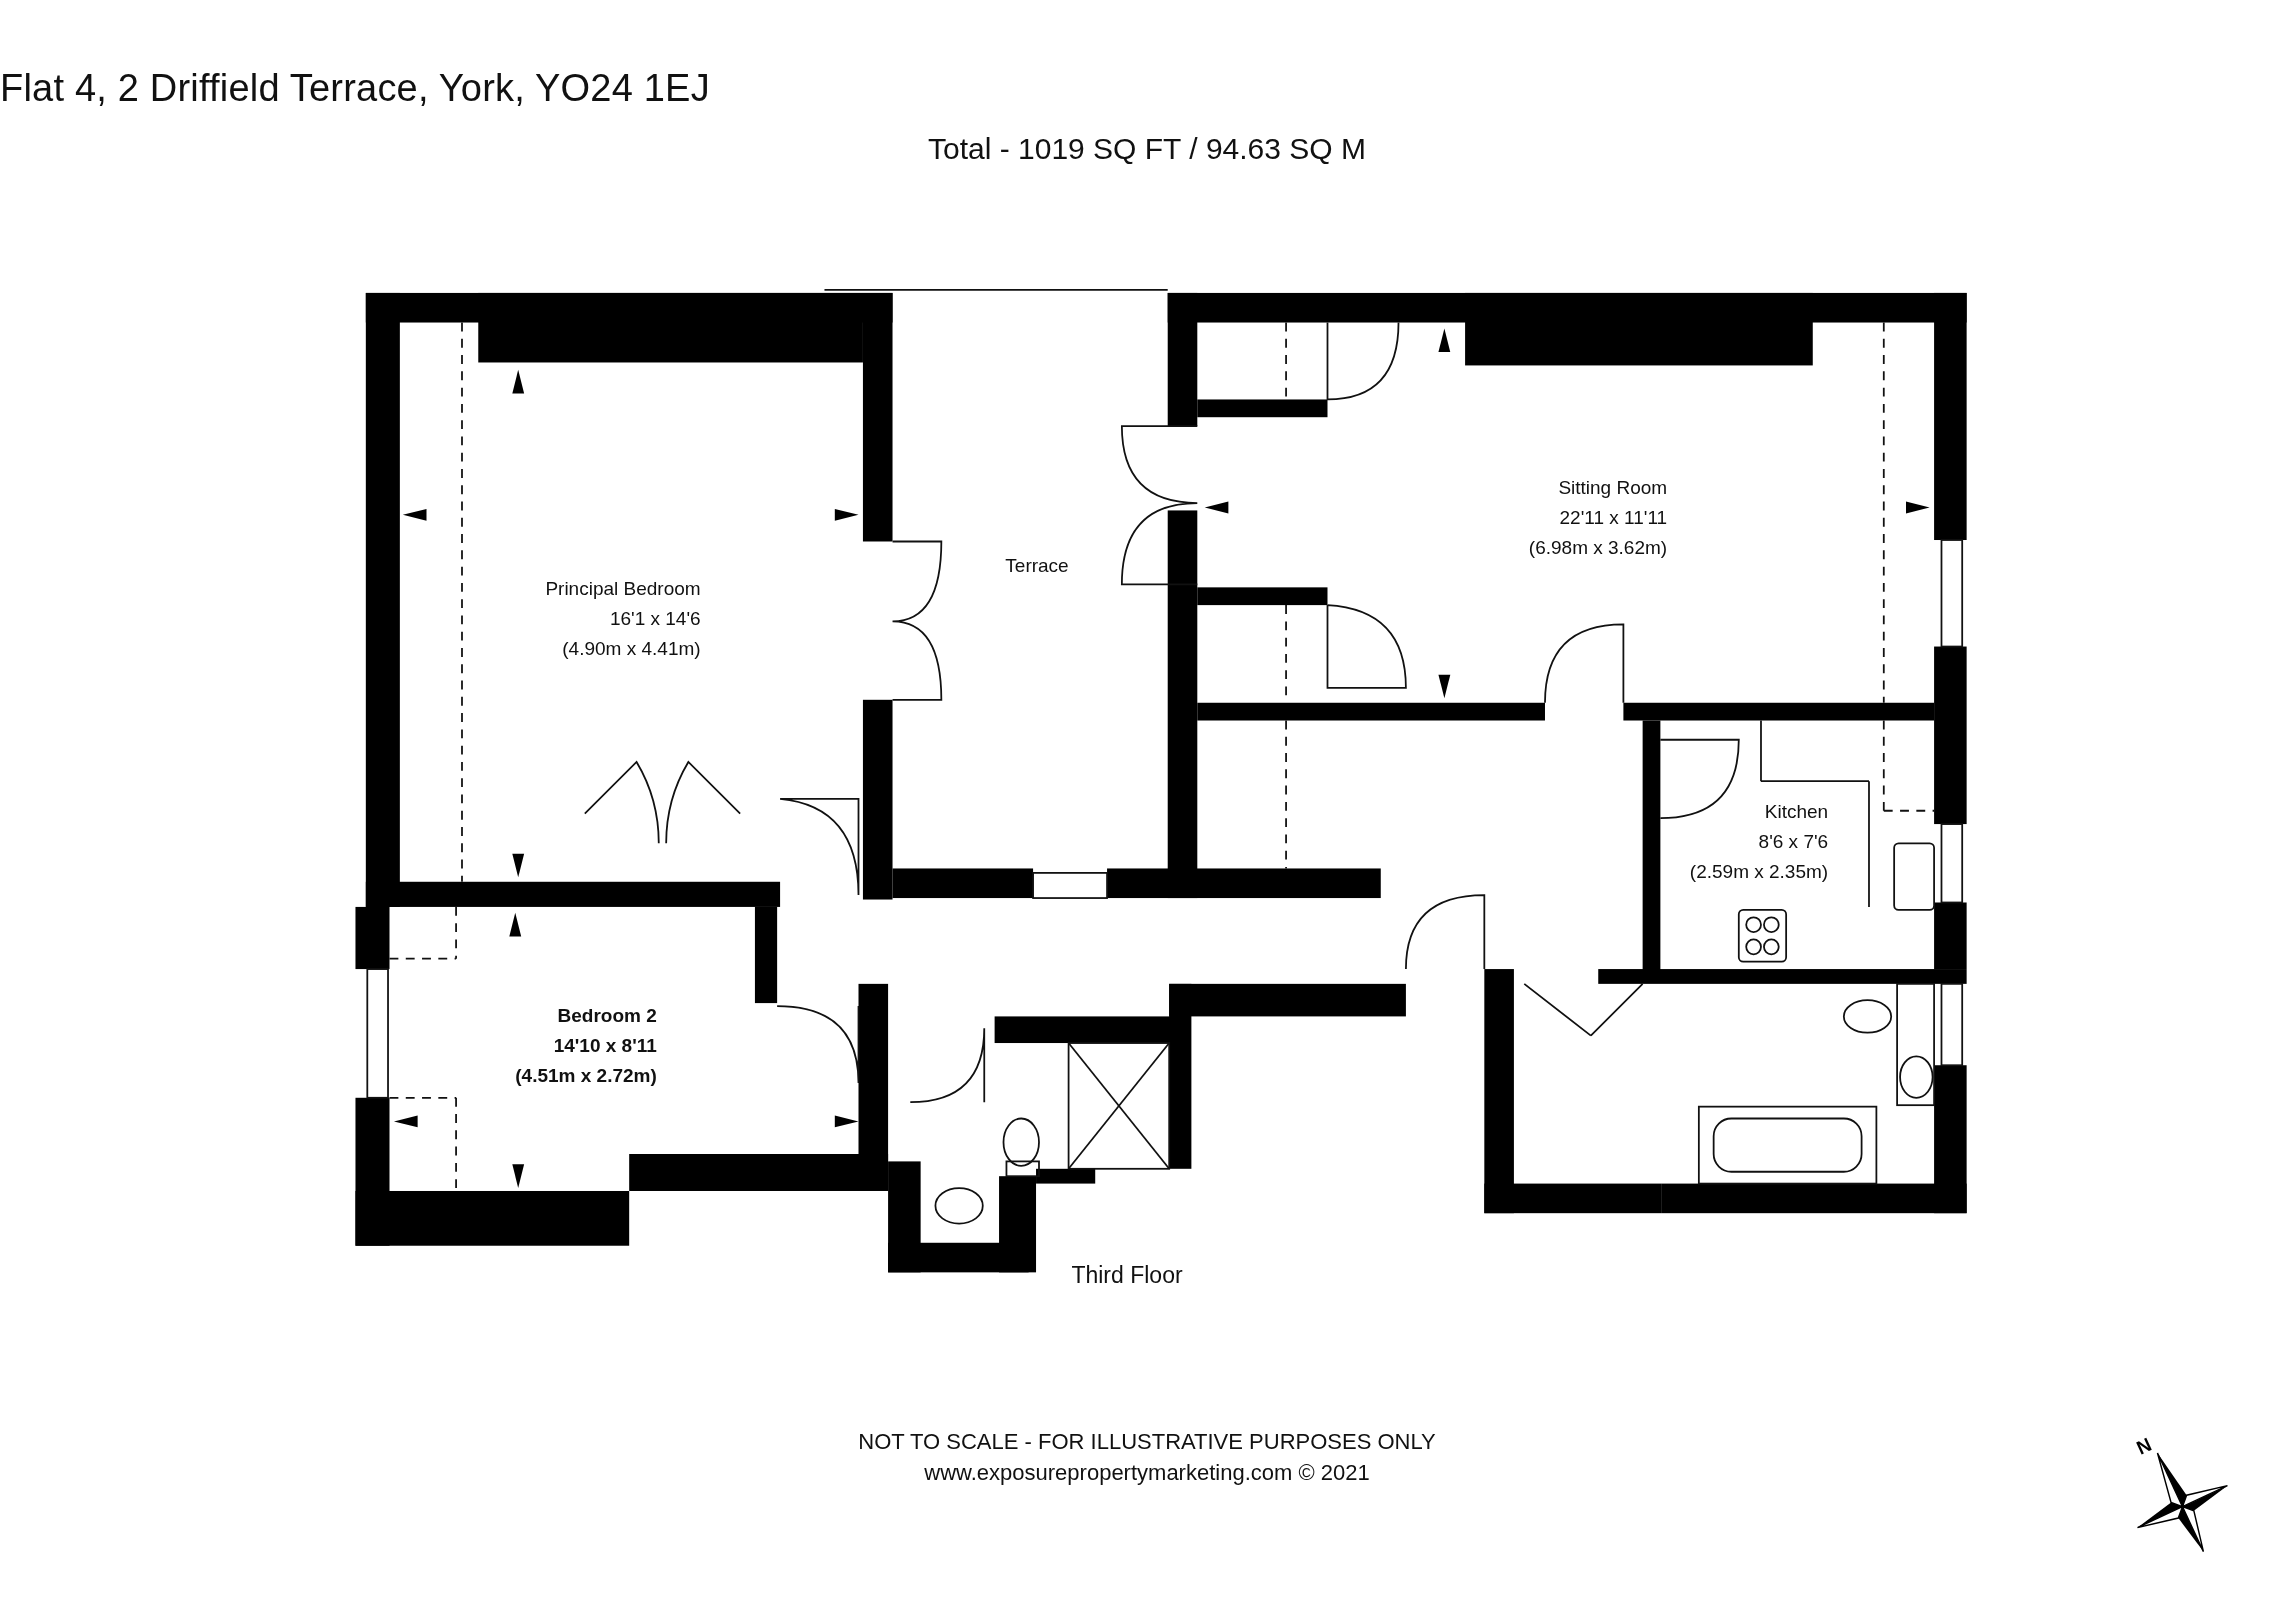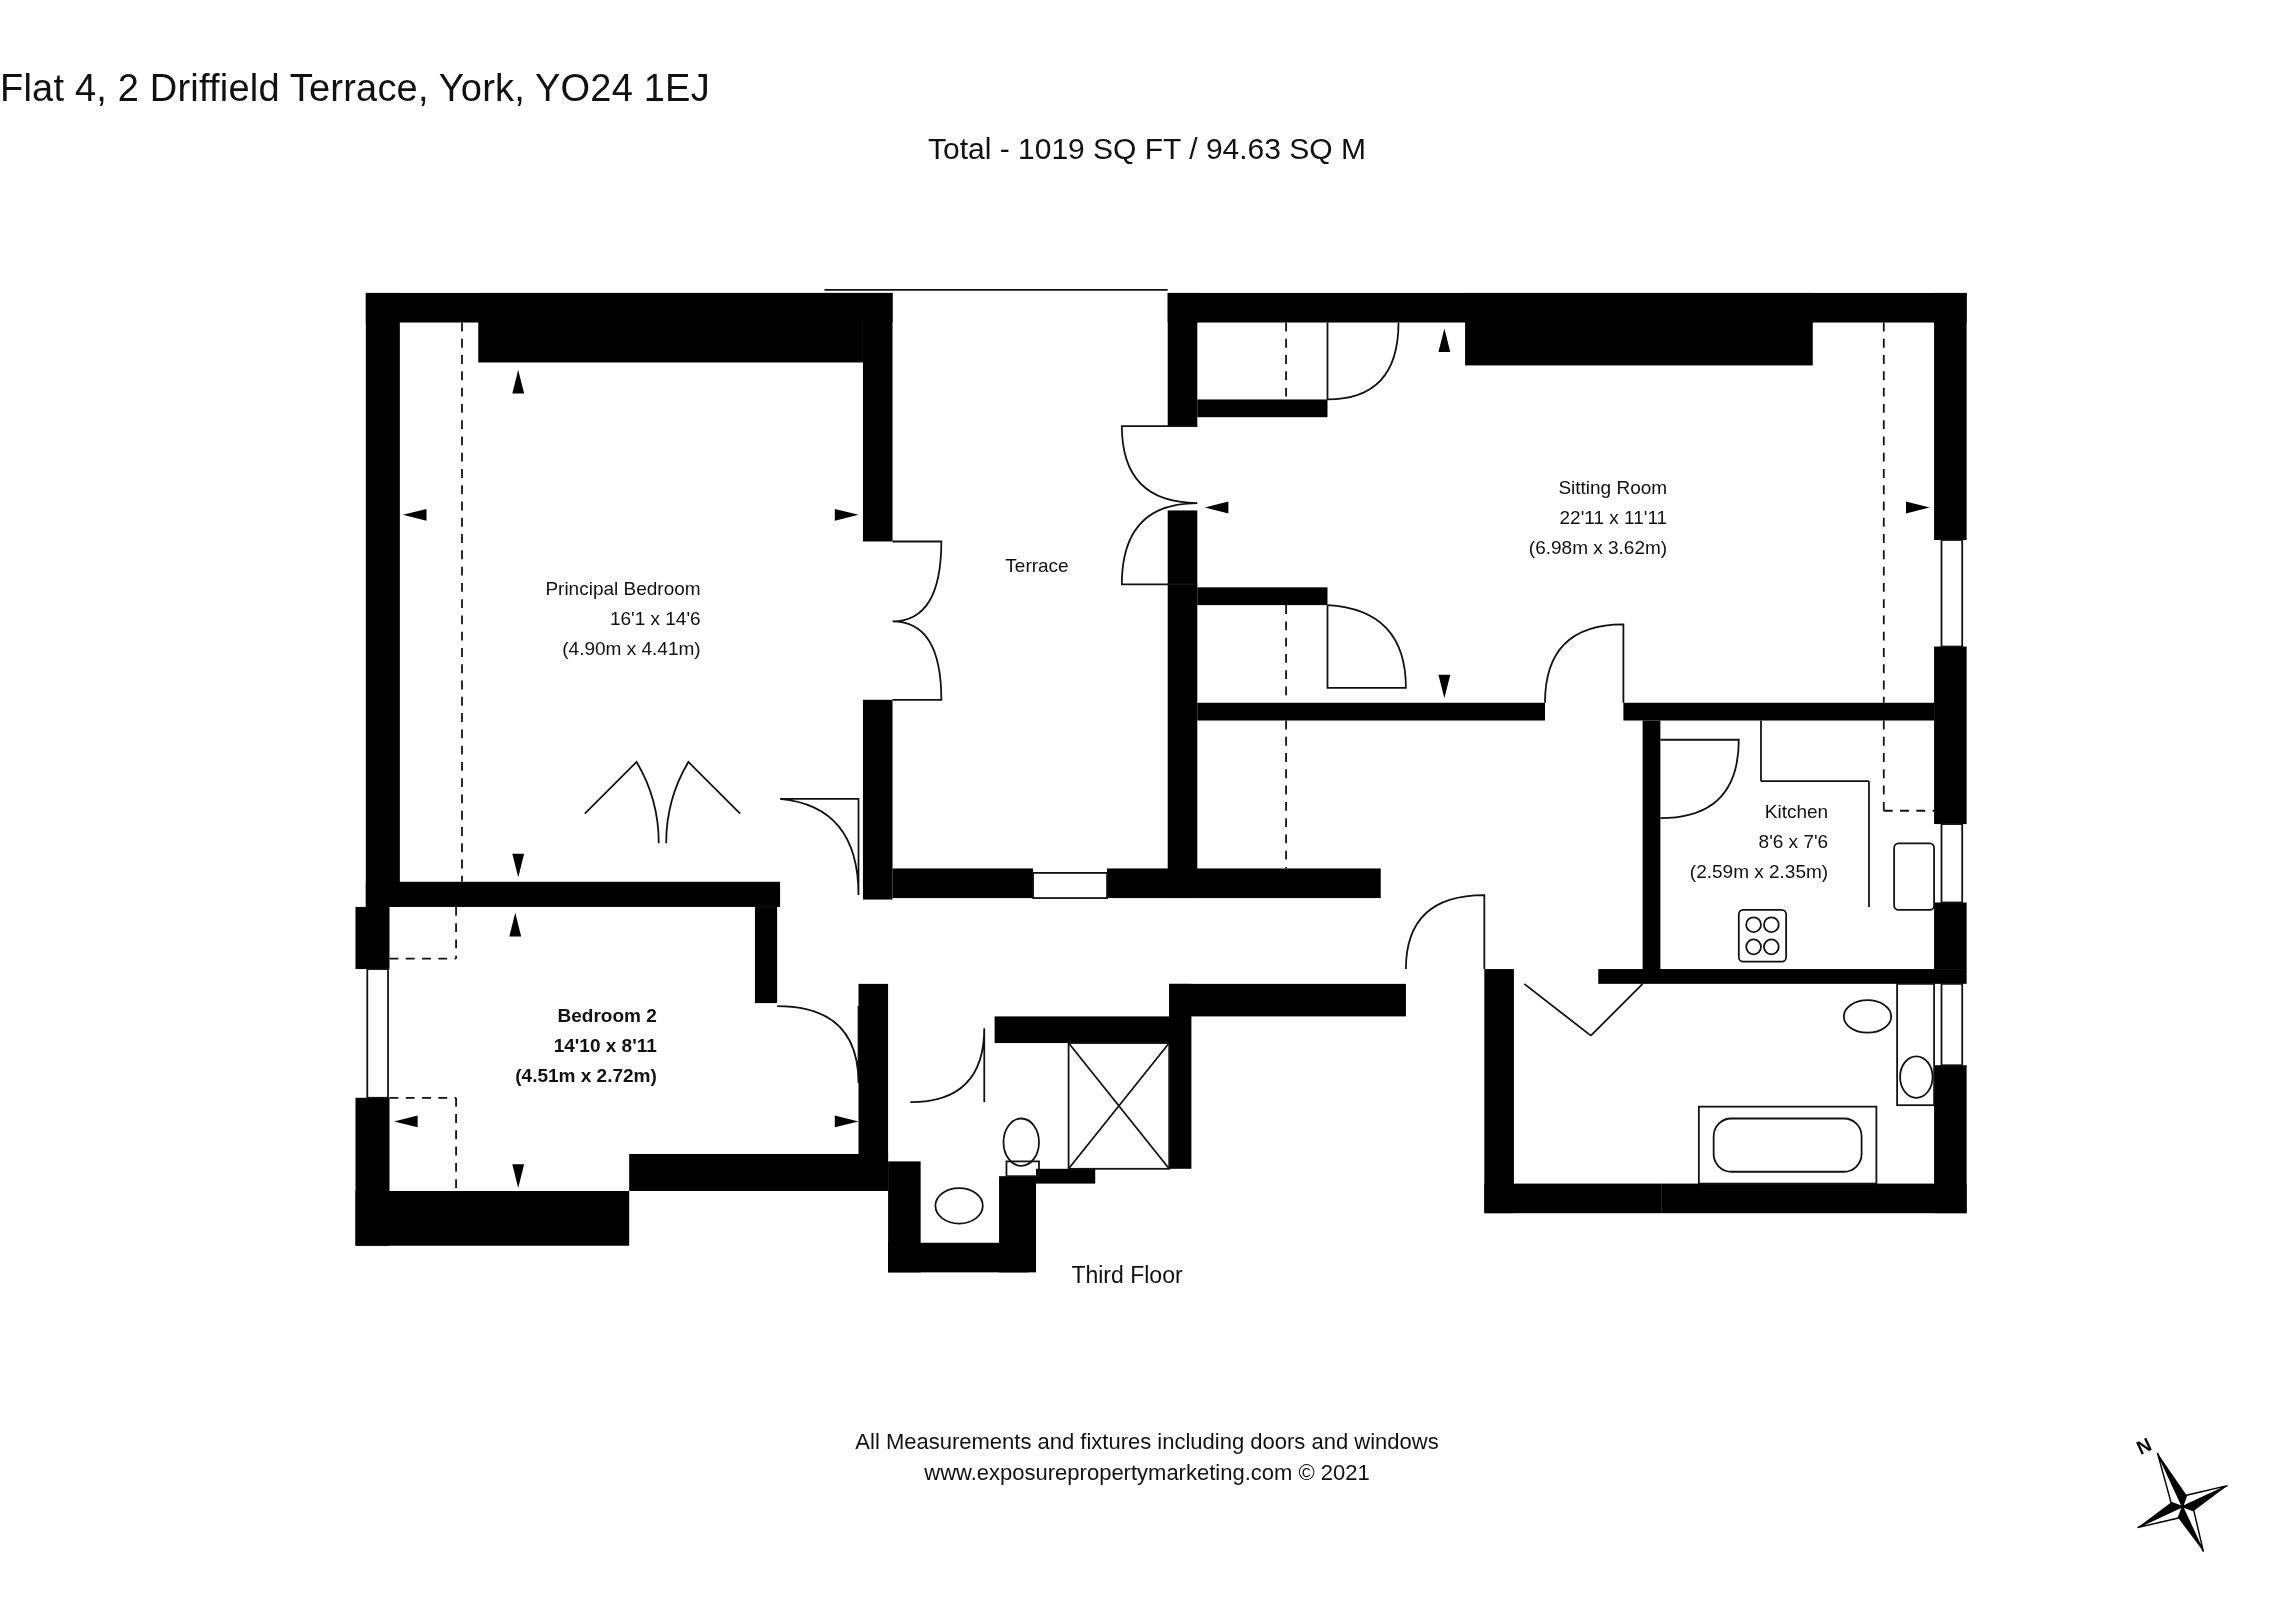--- a/index.html
+++ b/index.html
@@ -161,21 +161,21 @@
 </div>
 <div class="room-label" style="left:586px;top:1001px;font-weight:bold;">
   <div>Bedroom 2</div>
   <div>14'10 x 8'11</div>
   <div>(4.51m x 2.72m)</div>
 </div>
 
 <div class="floor-label">Third Floor</div>
 
 <div class="disclaimer">
-  <div>All Measurements and fixtures including doors and windows</div>
+  <div>NOT TO SCALE - FOR ILLUSTRATIVE PURPOSES ONLY</div>
   <div>www.exposurepropertymarketing.com © 2021</div>
 </div>
 
 <svg class="compass" viewBox="0 0 130 140" xmlns="http://www.w3.org/2000/svg">
   <g transform="translate(55,78) rotate(-25)">
     <polygon points="0,-62 9,-9 0,0" fill="#000"></polygon>
     <polygon points="0,-62 -9,-9 0,0" fill="#fff" stroke="#000" stroke-width="1.5"></polygon>
     <polygon points="52,0 9,9 0,0" fill="#000"></polygon>
     <polygon points="52,0 9,-9 0,0" fill="#fff" stroke="#000" stroke-width="1.5"></polygon>
     <polygon points="0,52 -9,9 0,0" fill="#000"></polygon>

